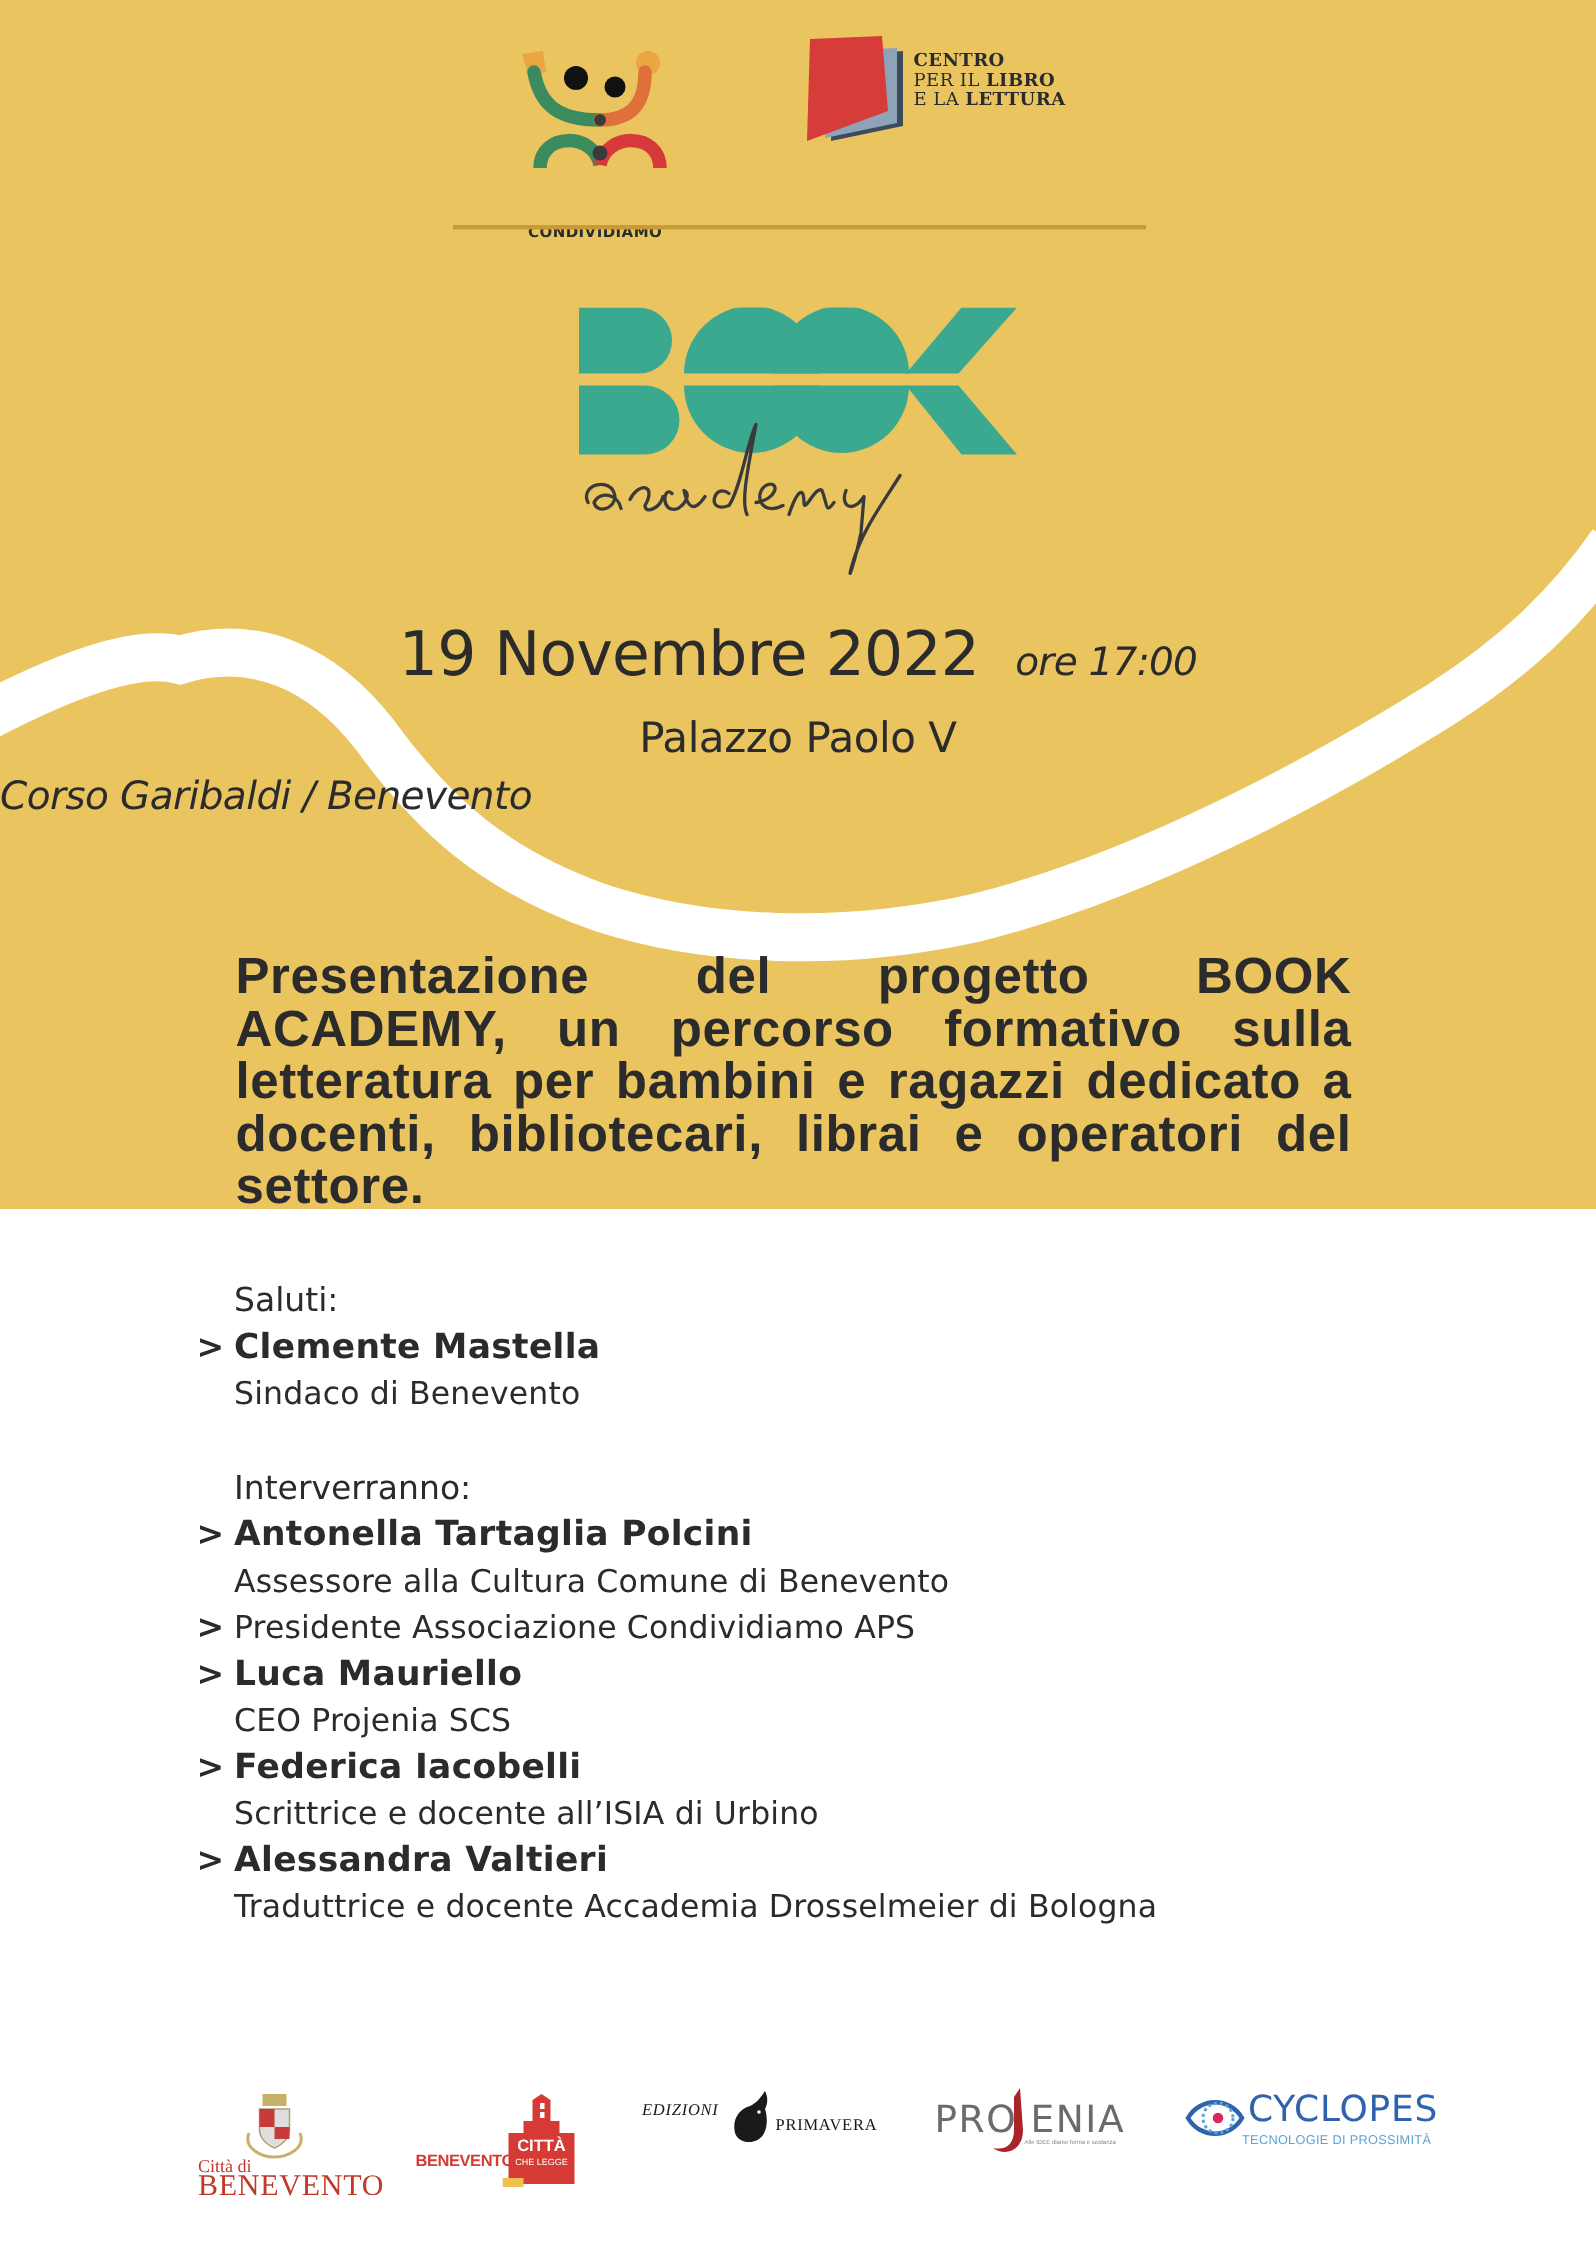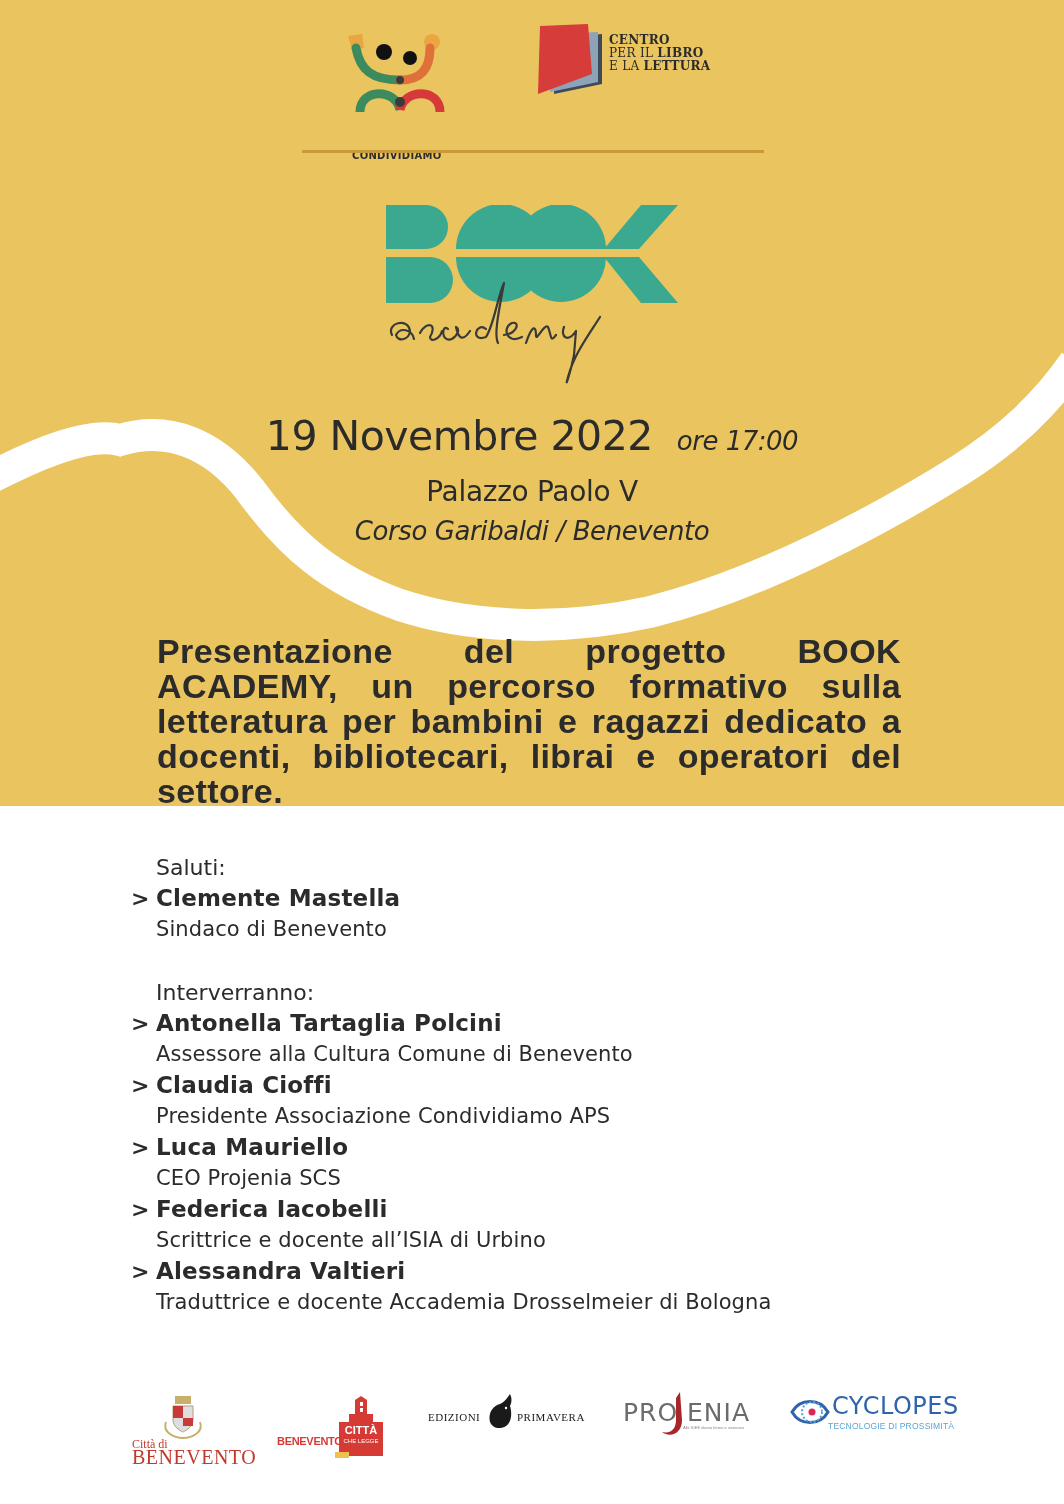--- a/index.html
+++ b/index.html
@@ -19,42 +19,42 @@
   .funding { position: absolute; left: 480px; top: 96px; width: 296px; text-align: center; font-family: "Liberation Sans", sans-serif; font-size: 13.5px; line-height: 20px; color: #2b2b2b; }
   .divider { position: absolute; left: 302px; top: 150px; width: 462px; height: 3px; background: #c99a3a; }
 
   
   .book-logo { position: absolute; left: 386px; top: 205px; width: 294px; height: 190px; }
 
   .date-line { position: absolute; left: 0; top: 412px; width: 1064px; text-align: center; white-space: nowrap; }
   .date { font-family: "DejaVu Sans", sans-serif; font-size: 41px; color: #2b2b2b; letter-spacing: -0.5px; }
   .time { font-family: "DejaVu Sans", sans-serif; font-style: italic; font-size: 26px; color: #2b2b2b; margin-left: 24px; letter-spacing: -0.5px; }
   .venue { position: absolute; left: 0; top: 475px; width: 1064px; text-align: center; font-family: "DejaVu Sans", sans-serif; font-size: 28px; color: #2b2b2b; letter-spacing: -0.3px; }
-  .address { position: absolute; left: 0; top: 516px; width: 1064px; text-align: center; font-family: "DejaVu Sans", sans-serif; font-style: italic; font-size: 26px; font-weight: 300; color: #2b2b2b; letter-spacing: -0.4px; }
+  .address { position: absolute; left: 0; top: 516px; width: 1064px; text-align: left; font-family: "DejaVu Sans", sans-serif; font-style: italic; font-size: 26px; font-weight: 300; color: #2b2b2b; letter-spacing: -0.4px; }
 
   .intro { position: absolute; left: 157px; top: 634px; width: 744px; text-align: justify; text-align-last: left; font-family: "Liberation Sans", sans-serif; font-weight: bold; font-size: 34px; line-height: 35px; color: #2b2b2b; letter-spacing: 0.4px; word-spacing: 2px; }
 
   
   .program { position: absolute; left: 131px; top: 852px; width: 800px; font-family: "DejaVu Sans", sans-serif; color: #2b2b2b; }
   .section-label { padding-left: 25px; font-size: 22px; line-height: 31px; font-weight: normal; }
   .speaker { position: relative; }
   .speaker .arrow { position: absolute; left: 0; top: 0; font-size: 22px; line-height: 31px; font-weight: bold; }
   .speaker .name { padding-left: 25px; font-size: 23px; line-height: 31px; font-weight: bold; letter-spacing: 0.2px; }
   .speaker .role { padding-left: 25px; font-size: 21px; line-height: 31px; font-weight: normal; letter-spacing: 0.1px; }
   .gap { height: 32px; }
 
   
   .footer-logos { position: absolute; left: 0; top: 1380px; width: 1064px; height: 100px; }
   .flogo { position: absolute; }
   .cb-crest { left: 160px; top: 12px; width: 46px; height: 48px; }
   .cb-citta { left: 132px; top: 57px; font-family: "Liberation Serif", serif; font-size: 12px; color: #c0392b; }
   .cb-name { left: 132px; top: 66px; font-family: "Liberation Serif", serif; font-size: 20px; color: #c0392b; letter-spacing: 0.5px; }
   .bcl-text { left: 277px; top: 55px; font-family: "Liberation Sans", sans-serif; font-weight: bold; font-size: 11px; color: #d63a35; letter-spacing: -0.3px; }
   .bcl-mark { left: 335px; top: 14px; width: 52px; height: 68px; }
-  .ep-text1 { left: 428px; top: 31px; font-family: "Liberation Serif", serif; font-size: 11px; color: #1a1a1a; letter-spacing: 0.5px; }
+  .ep-text1 { left: 428px; top: 21px; font-family: "Liberation Serif", serif; font-size: 11px; color: #1a1a1a; letter-spacing: 0.5px; font-style: italic; }
   .ep-bird { left: 486px; top: 14px; width: 30px; height: 38px; }
   .ep-text2 { left: 517px; top: 31px; font-family: "Liberation Serif", serif; font-size: 11px; color: #1a1a1a; letter-spacing: 0.5px; text-align: right; }
   .pj-word { left: 623px; top: 18px; font-family: "DejaVu Sans", sans-serif; font-size: 25px; color: #6b6b6b; letter-spacing: 1px; font-weight: normal; }
   .pj-j { left: 660px; top: 10px; width: 30px; height: 52px; }
   .pj-tag { left: 683px; top: 45px; font-family: "Liberation Sans", sans-serif; font-size: 4px; color: #888; white-space: nowrap; }
   .cy-eye { left: 790px; top: 12px; width: 40px; height: 40px; }
   .cy-word { left: 832px; top: 12px; font-family: "DejaVu Sans", sans-serif; font-size: 24px; color: #2f63ad; letter-spacing: 0.5px; }
   .cy-tag { left: 828px; top: 41px; font-family: "Liberation Sans", sans-serif; font-size: 8.5px; color: #5aa3d8; letter-spacing: 0.2px; white-space: nowrap; }
 </style>
 </head>
@@ -133,21 +133,20 @@
   </div>
   <div class="gap"></div>
   <div class="section-label">Interverranno:</div>
   <div class="speaker">
     <span class="arrow">&gt;</span>
     <div class="name">Antonella Tartaglia Polcini</div>
     <div class="role">Assessore alla Cultura Comune di Benevento</div>
   </div>
   <div class="speaker">
     <span class="arrow">&gt;</span>
-    <div class="name">Claudia Cioffi</div>
     <div class="role">Presidente Associazione Condividiamo APS</div>
   </div>
   <div class="speaker">
     <span class="arrow">&gt;</span>
     <div class="name">Luca Mauriello</div>
     <div class="role">CEO Projenia SCS</div>
   </div>
   <div class="speaker">
     <span class="arrow">&gt;</span>
     <div class="name">Federica Iacobelli</div>

